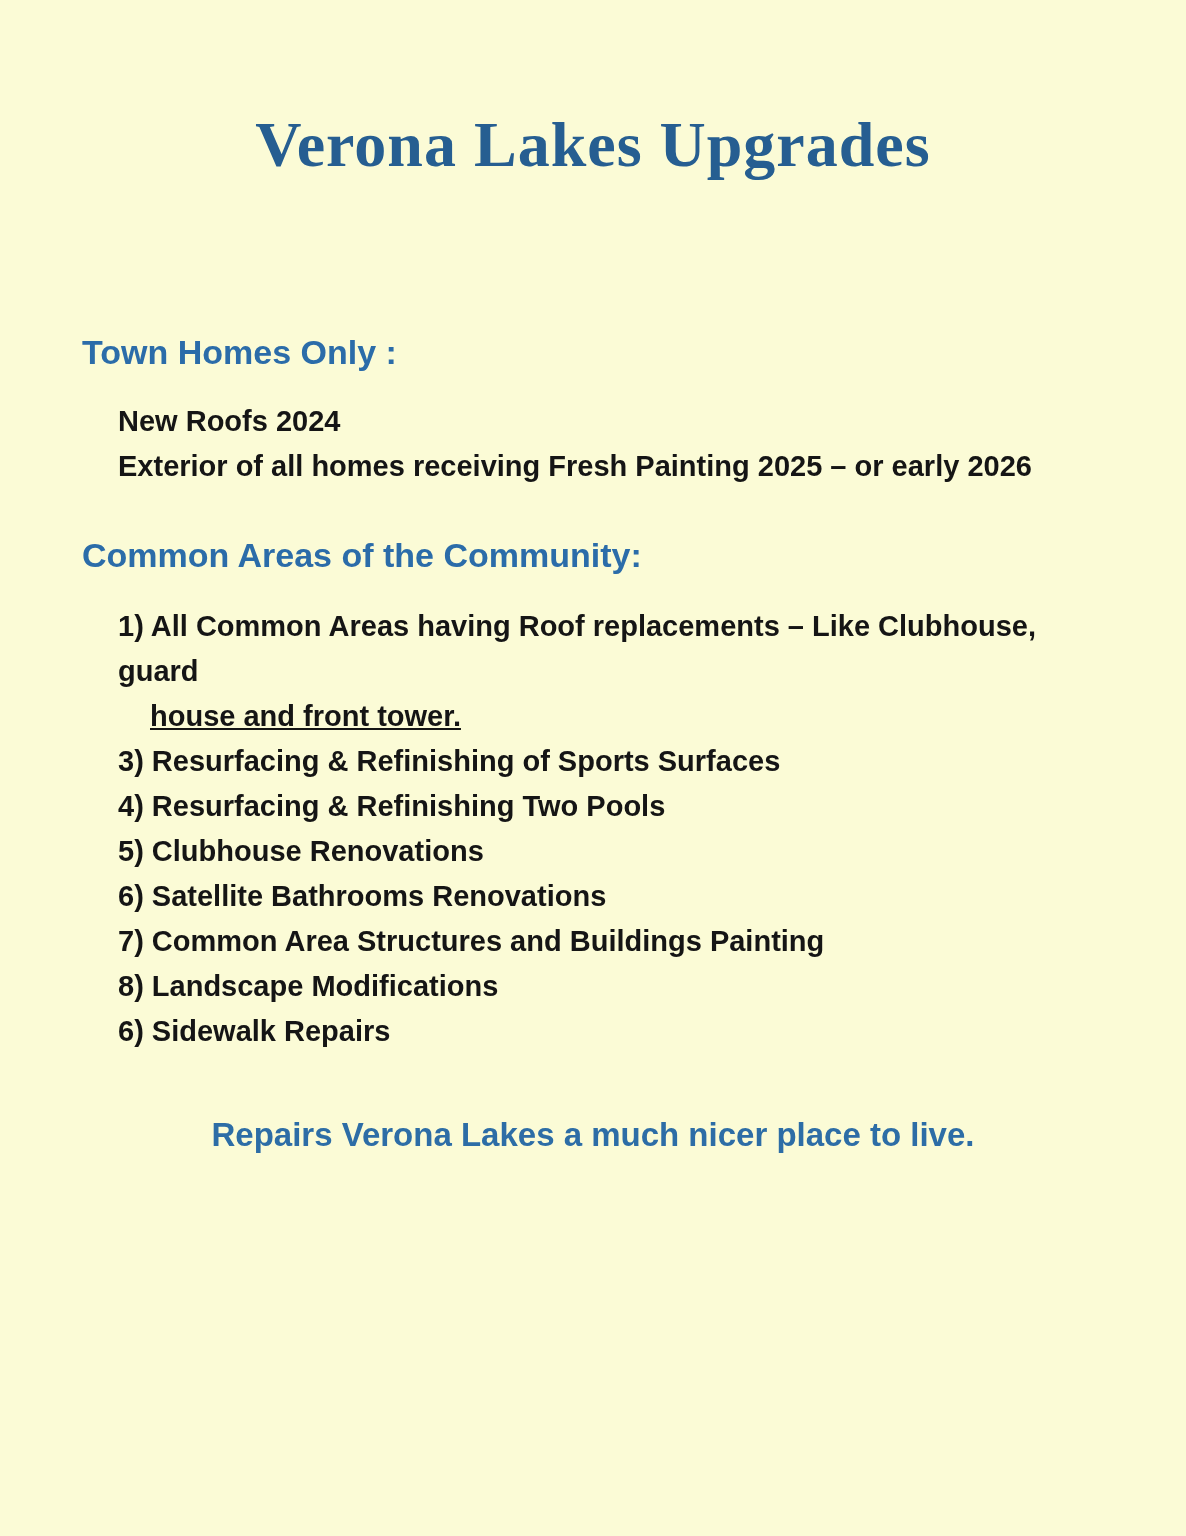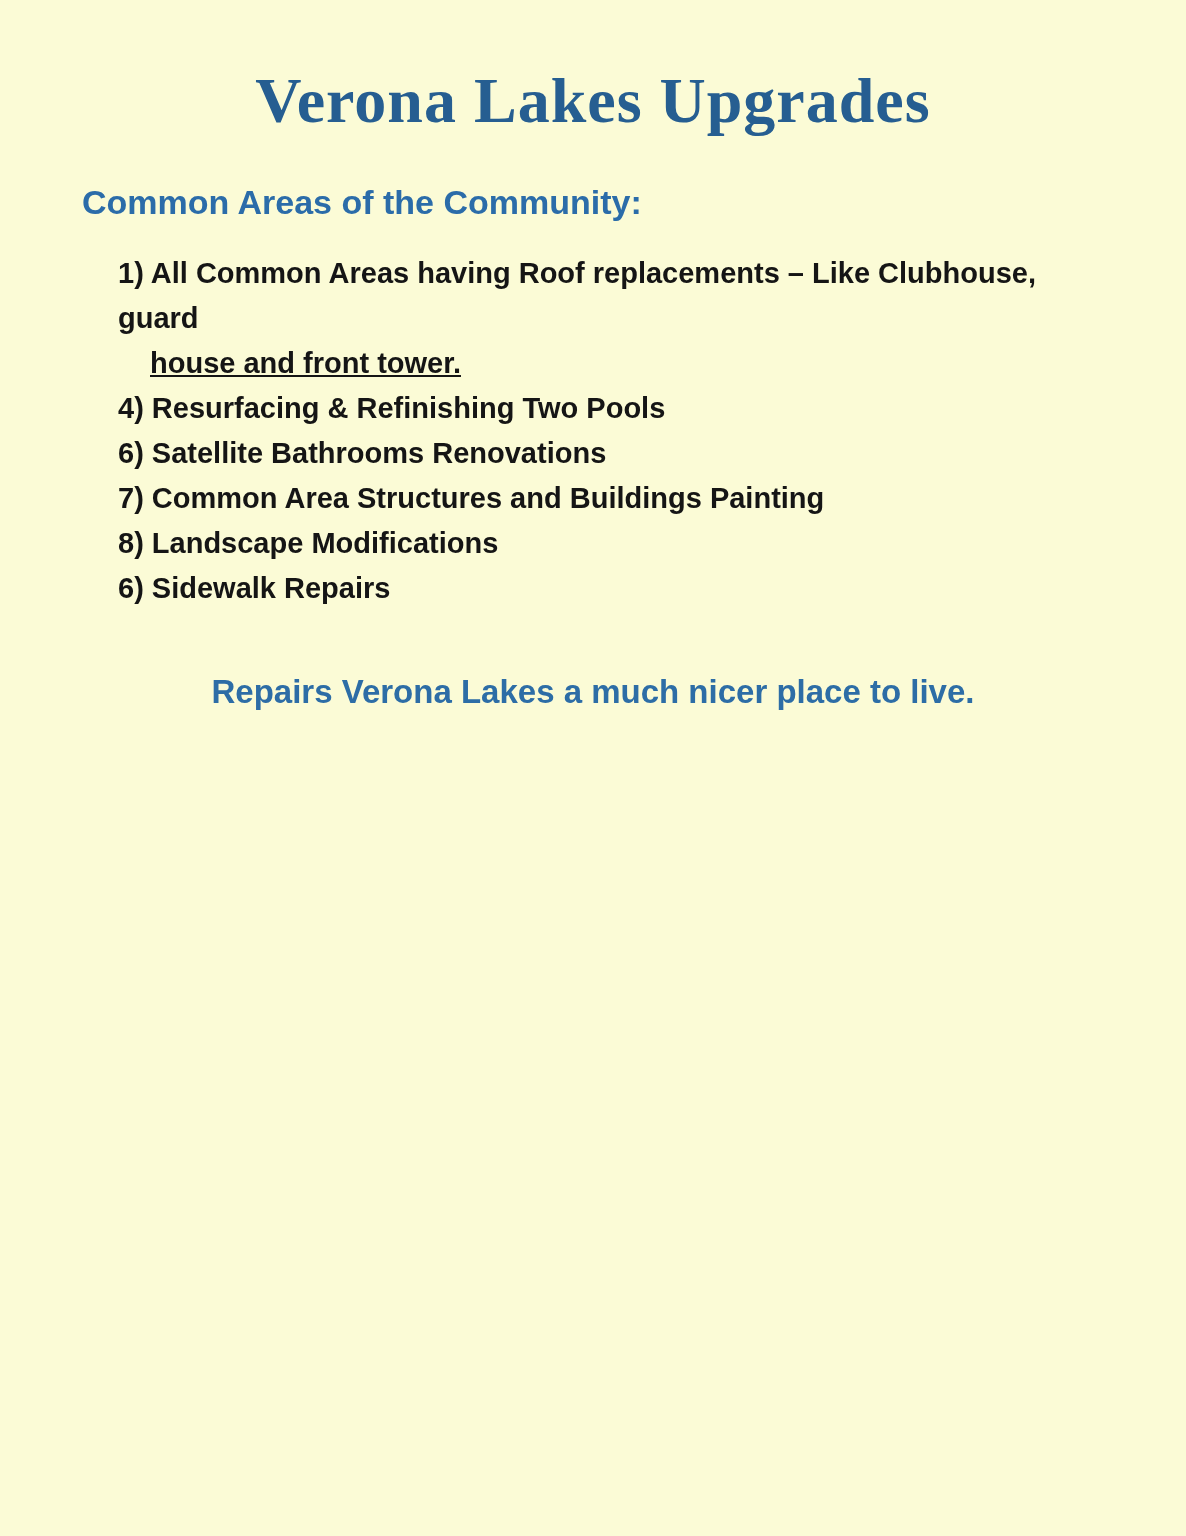--- a/index.html
+++ b/index.html
@@ -14,21 +14,21 @@
     font-family: "Liberation Sans", sans-serif;
   }
   .page {
     box-sizing: border-box;
     width: 1186px;
     height: 1536px;
     padding: 0 82px;
   }
   .doc-title {
     margin: 0;
-    padding-top: 66px;
+    padding-top: 110px;
     text-align: center;
     font-family: "Liberation Serif", serif;
     font-weight: bold;
     font-size: 64px;
     line-height: 1.1;
     color: #265e91;
     letter-spacing: 1px;
   }
   .section-heading {
     margin: 0;
@@ -73,27 +73,36 @@
     color: #2d6da6;
   }
 </style>
 </head>
 <body>
 
 <div class="page">
 
   <h1 class="doc-title">Verona Lakes Upgrades</h1>
 
+  <div class="section-town">
+    <h2 class="section-heading">Town Homes Only :</h2>
+    <div class="sub-lines">
+      <div class="text-line">New Roofs 2024</div>
+      <div class="text-line">Exterior of all homes receiving Fresh Painting 2025 – or early 2026</div>
+    </div>
+  </div>
 
   <div class="section-common">
     <h2 class="section-heading">Common Areas of the Community:</h2>
     <div class="list">
       <div class="text-line">1) All Common Areas having Roof replacements – Like Clubhouse, guard</div>
       <div class="text-line continuation">house and front tower.</div>
+      <div class="text-line">3) Resurfacing &amp; Refinishing of Sports Surfaces</div>
       <div class="text-line">4) Resurfacing &amp; Refinishing Two Pools</div>
+      <div class="text-line">5) Clubhouse Renovations</div>
       <div class="text-line">6) Satellite Bathrooms Renovations</div>
       <div class="text-line">7) Common Area Structures and Buildings Painting</div>
       <div class="text-line">8) Landscape Modifications</div>
       <div class="text-line">6) Sidewalk Repairs</div>
     </div>
   </div>
 
   <div class="footer-line">Repairs Verona Lakes a much nicer place to live.</div>
 
 </div>

